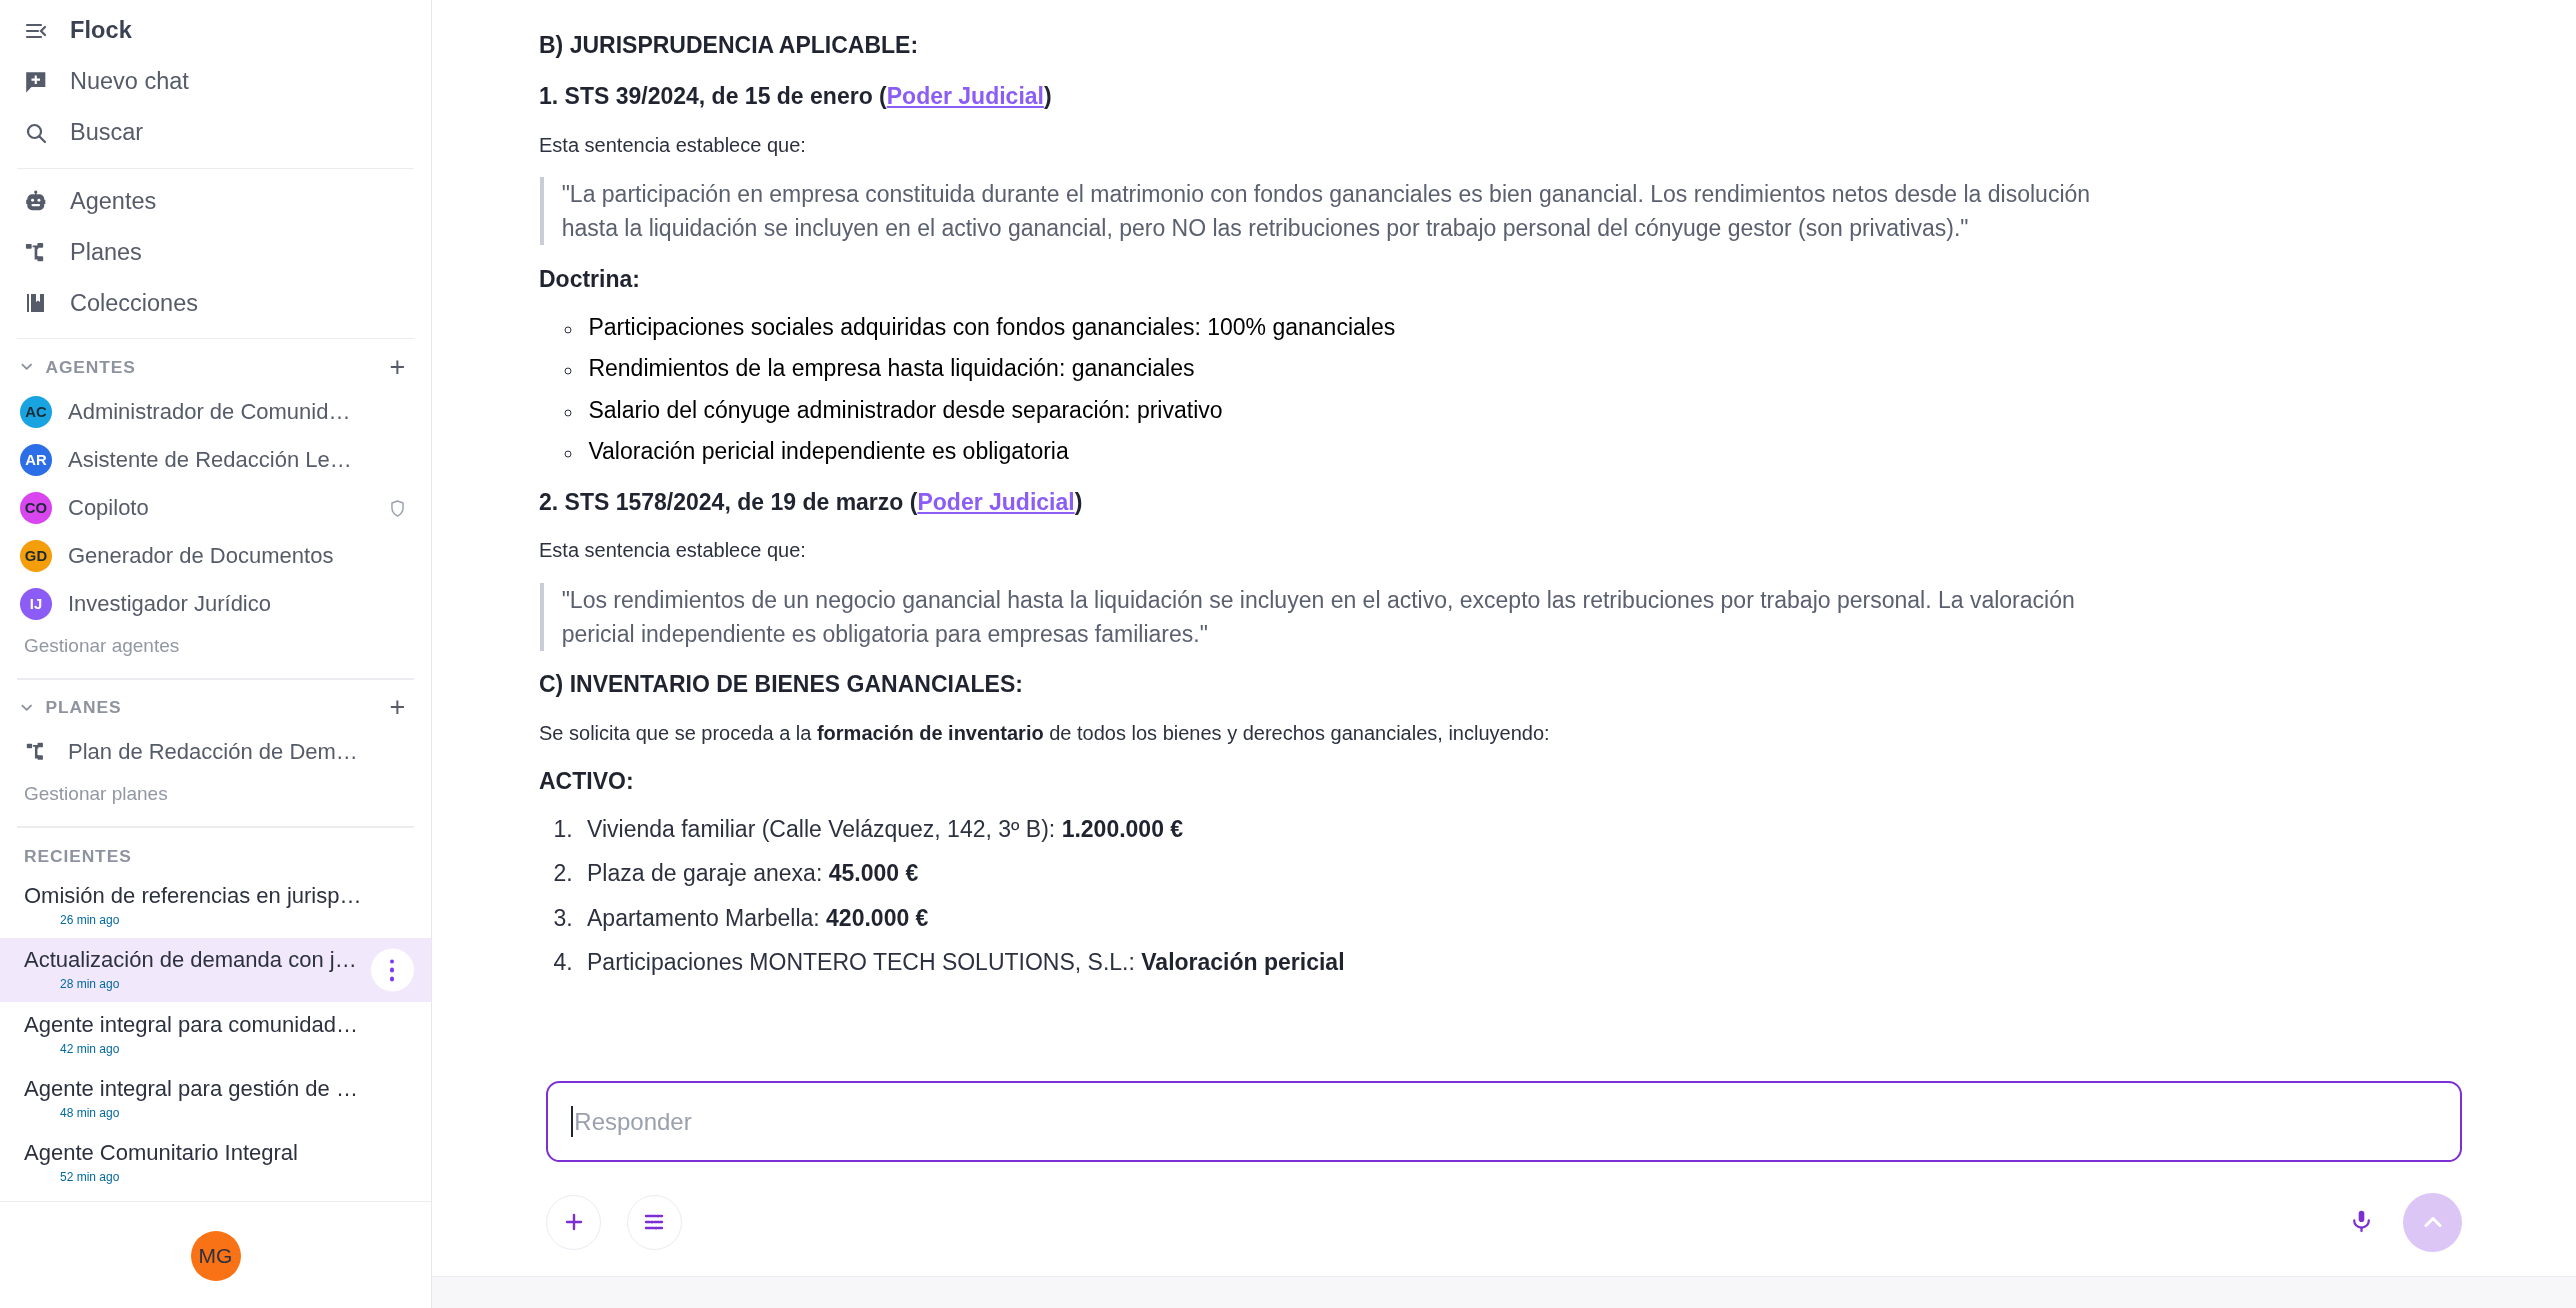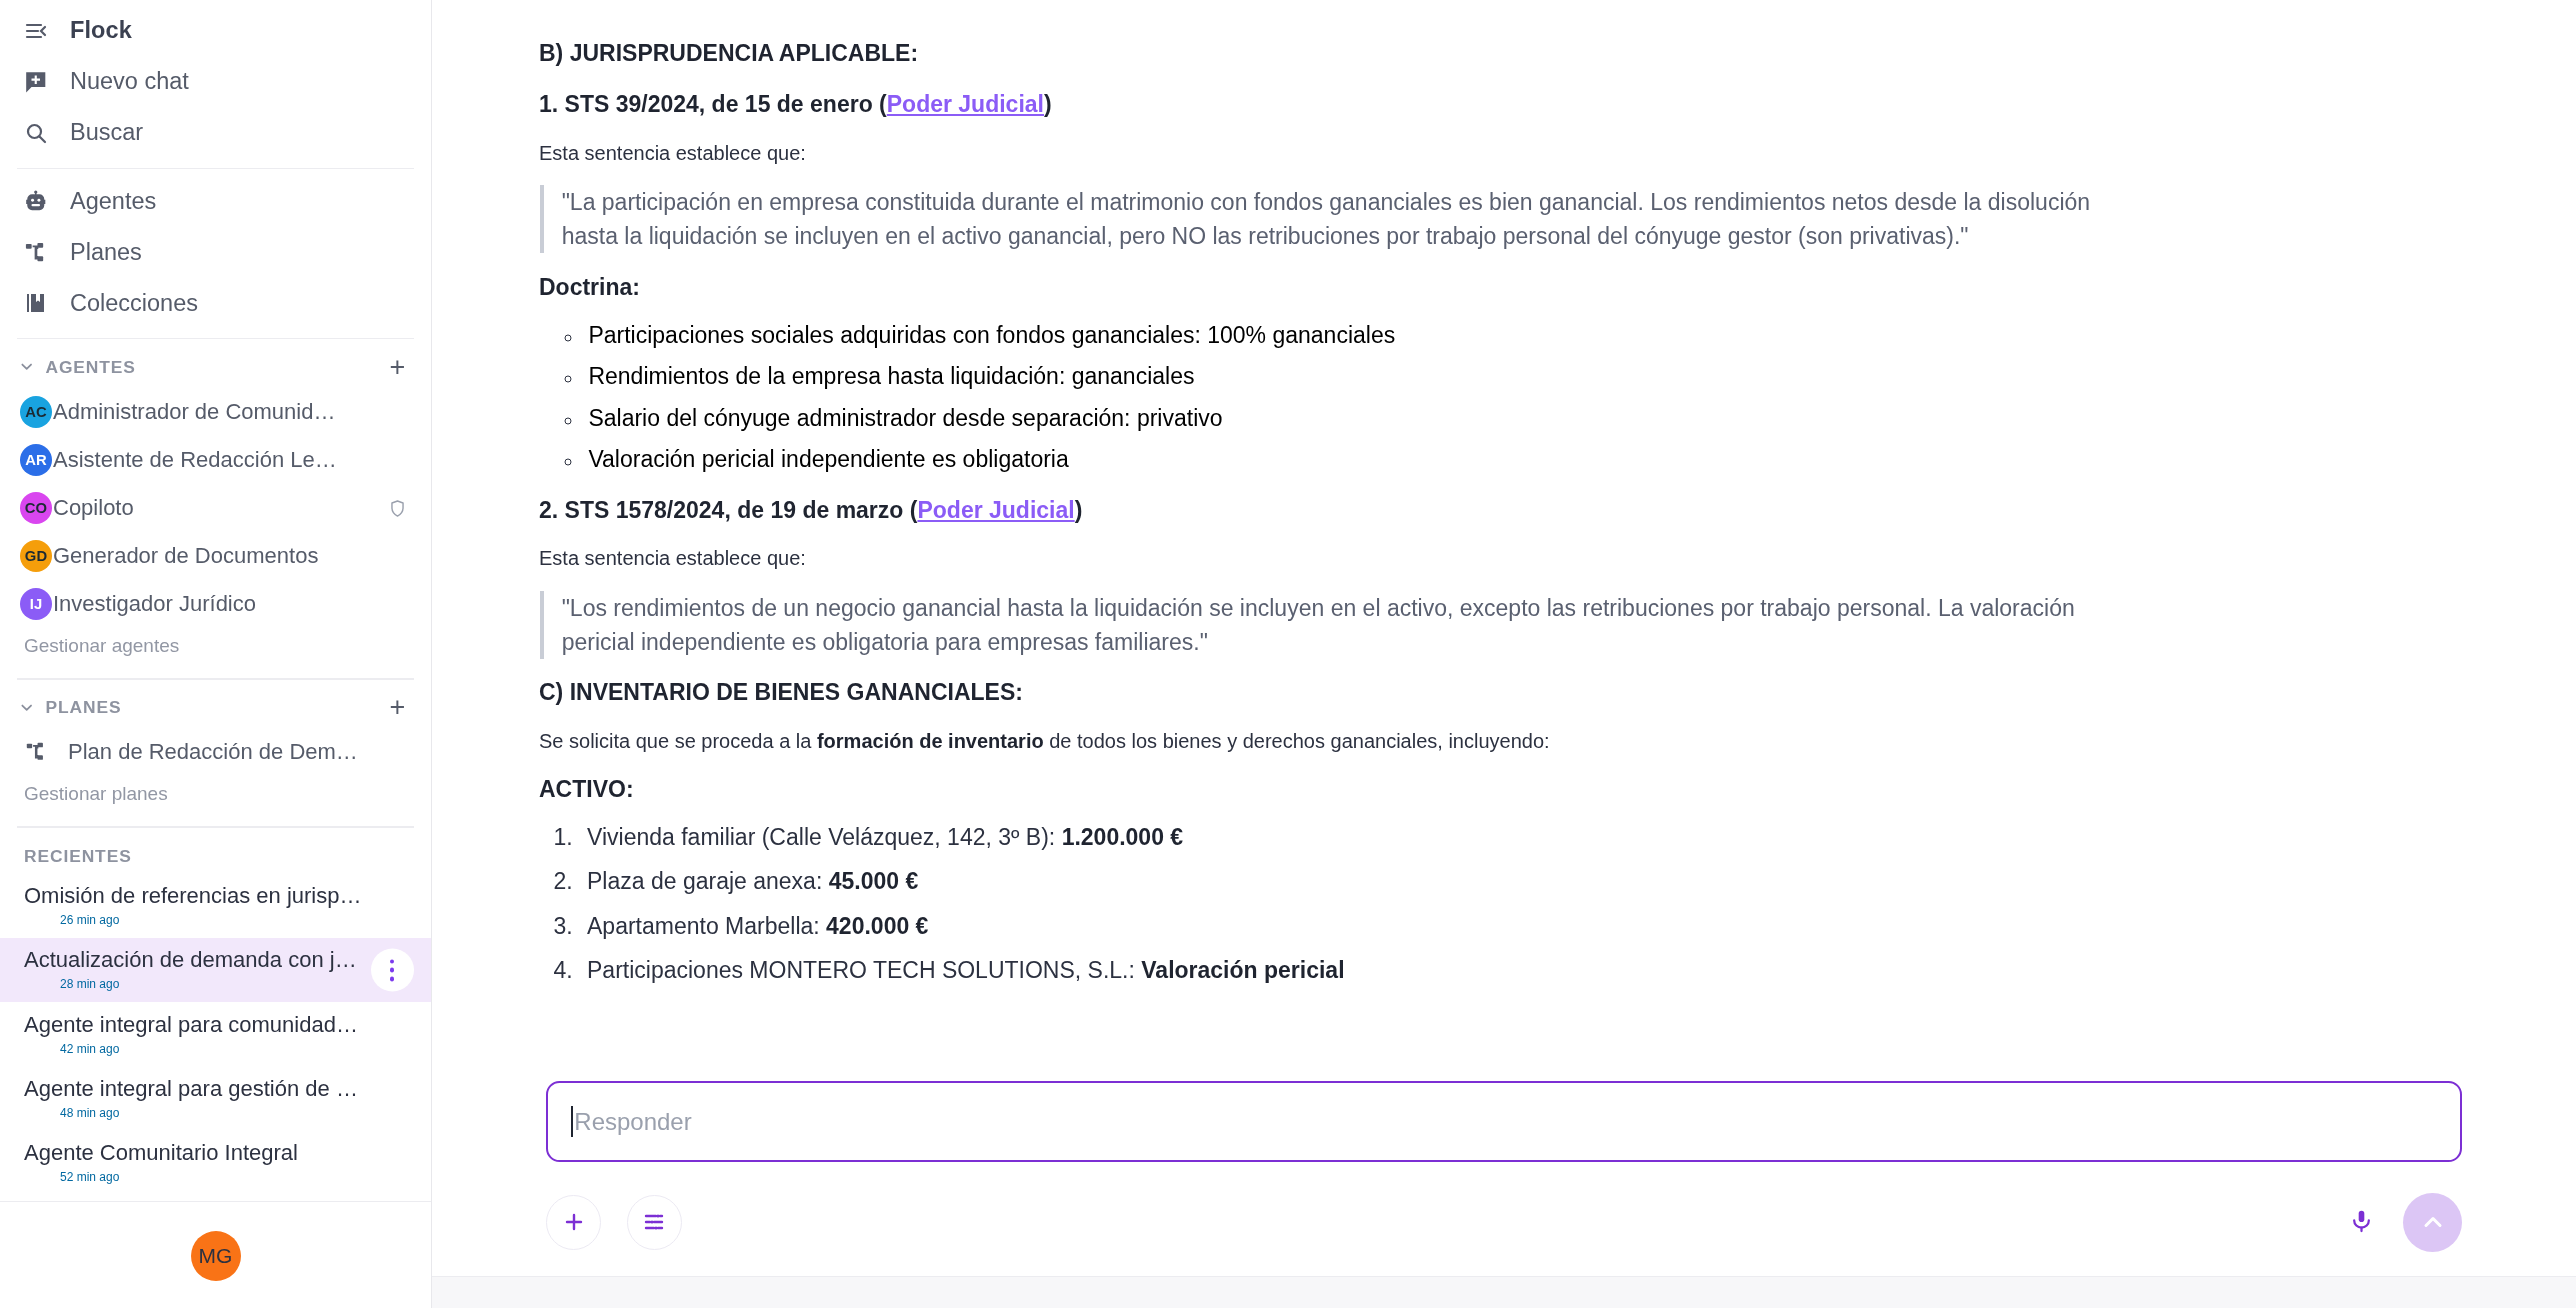--- a/index.html
+++ b/index.html
@@ -107,21 +107,21 @@
     cursor: pointer;
     font-weight: 300;
   }
 
   
   .agent-row {
     display: flex;
     align-items: center;
     height: 48px;
     padding: 0 20px 0 20px;
-    gap: 1px;
+    gap: 16px;
     cursor: pointer;
   }
 
   .avatar {
     width: 32px; height: 32px;
     flex: 0 0 32px;
     border-radius: 50%;
     display: flex;
     align-items: center;
     justify-content: center;
@@ -264,21 +264,21 @@
     overflow: hidden;
     padding: 0 107px 0 107px;
     position: relative;
   }
 
   .msg-body {
     max-width: 1563px;
     color: #2c3140;
     font-size: 23px;
     line-height: 1.45;
-    padding-top: 16px;
+    padding-top: 8px;
   }
 
   .cut-line {
     height: 4px;
     overflow: hidden;
     color: #2c3140;
     font-size: 23px;
   }
 
   .md-h { font-weight: 700; font-size: 23px; color: #1f2430; margin: 17.4px 0 0 0; }

